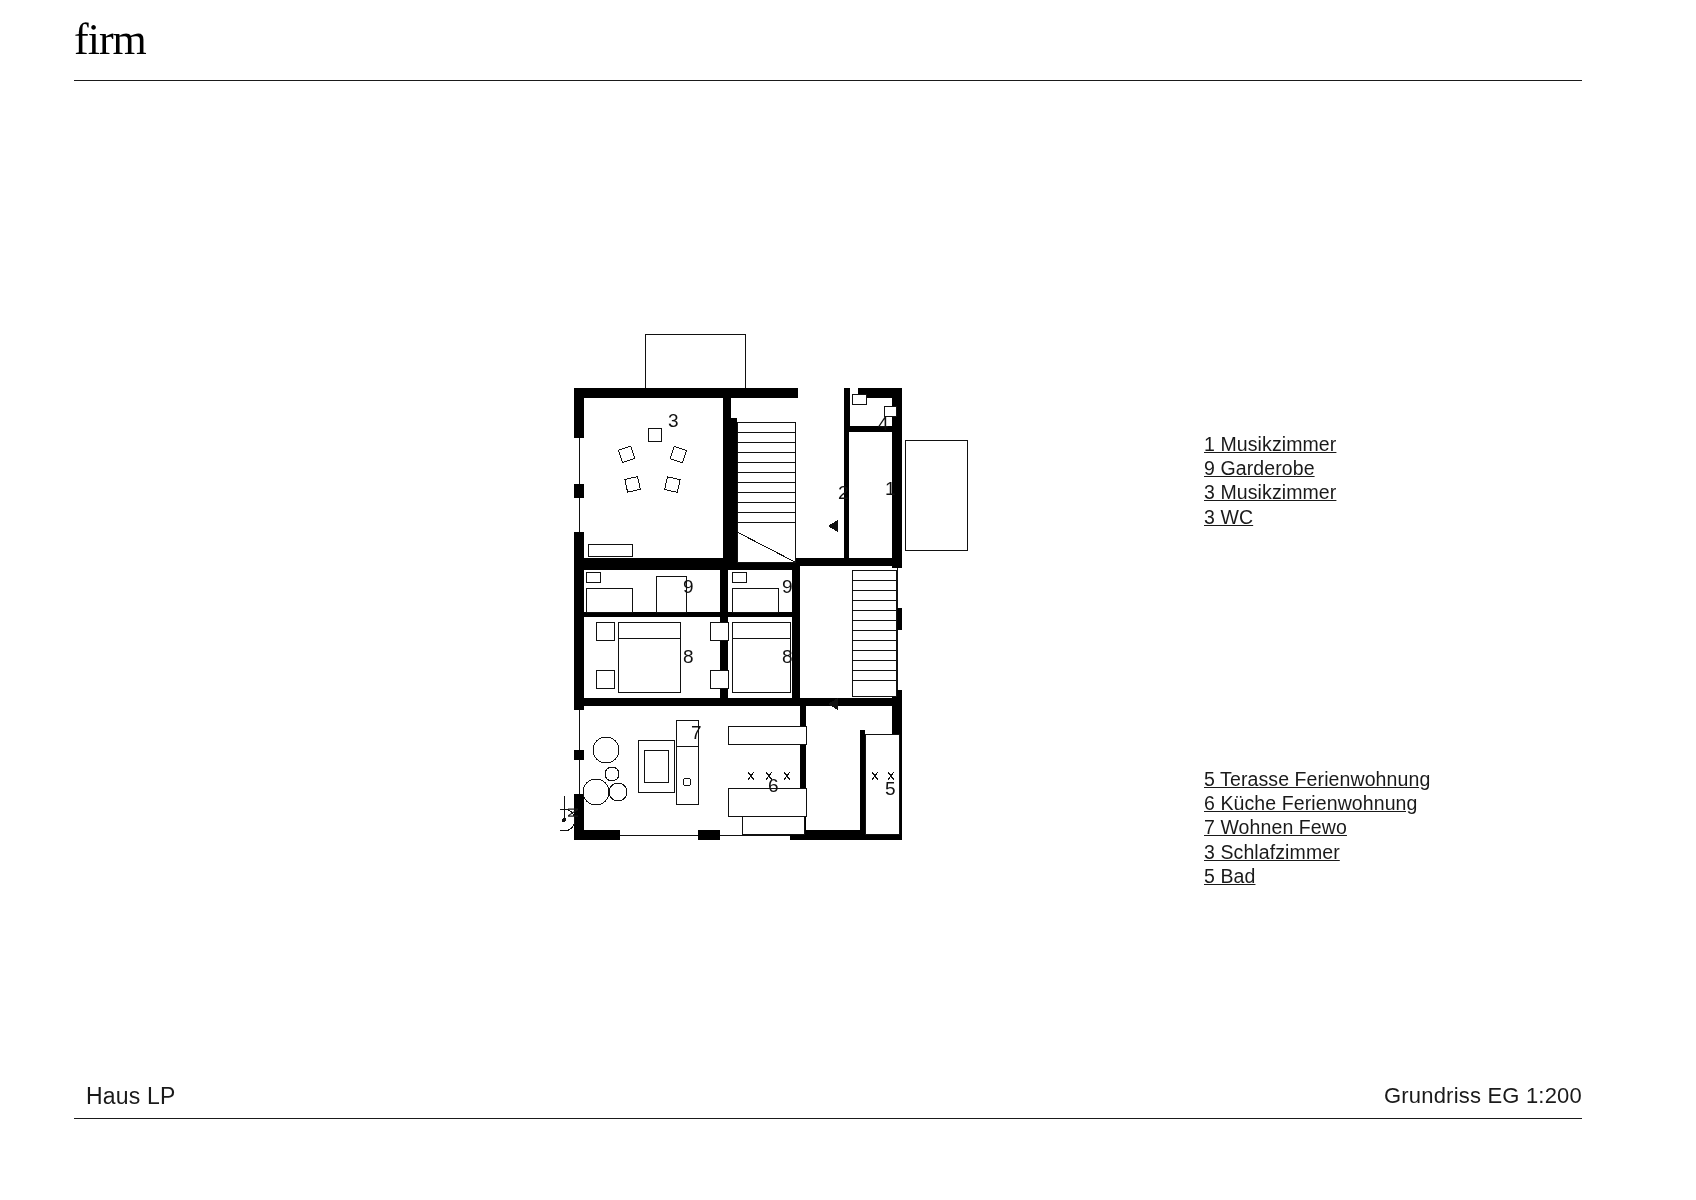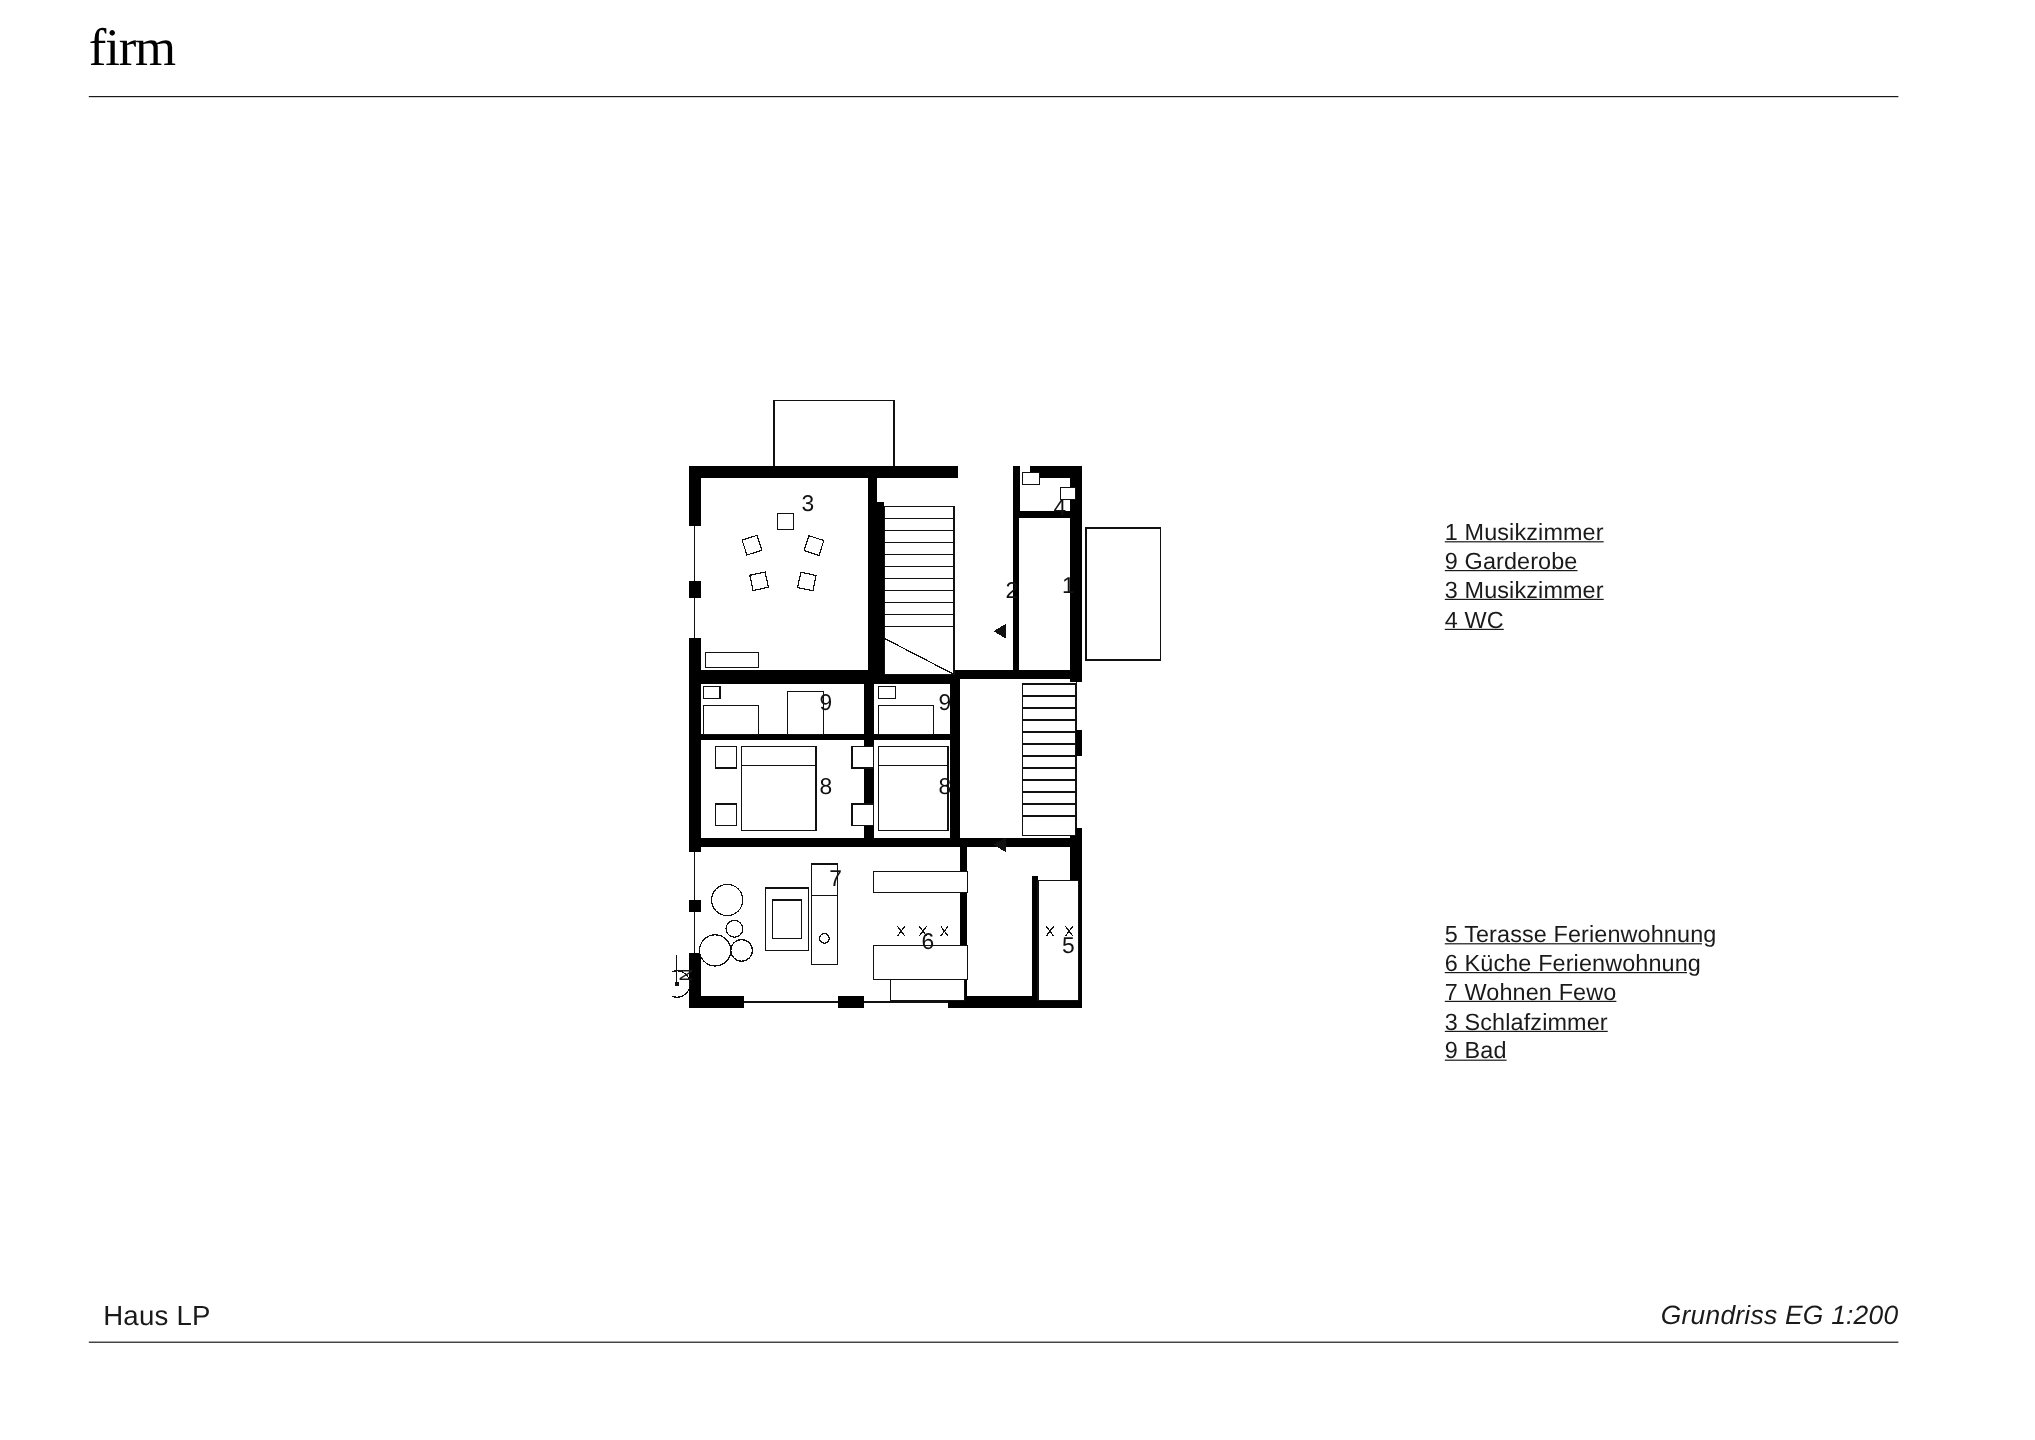--- a/index.html
+++ b/index.html
@@ -52,21 +52,20 @@
     font-size: 23px;
     letter-spacing: 0.2px;
   }
   #footer-right {
     position: absolute;
     right: 114px;
     top: 1083px;
     font-size: 22px;
     letter-spacing: 0.2px;
     text-align: right;
-    font-style: italic;
   }
 
   
   .legend {
     position: absolute;
     font-size: 19.5px;
     line-height: 24.2px;
     letter-spacing: 0.1px;
     white-space: nowrap;
     text-decoration: underline;
@@ -104,29 +103,29 @@
 </head>
 <body>
 
 <div id="logo">firm</div>
 <div id="header-rule"></div>
 
 <div class="legend" id="legend-top">
   <span class="legend-item">1 Musikzimmer</span>
   <span class="legend-item">9 Garderobe</span>
   <span class="legend-item">3 Musikzimmer</span>
-  <span class="legend-item">4 WC</span>
+  <span class="legend-item">3 WC</span>
 </div>
 
 <div class="legend" id="legend-bottom">
   <span class="legend-item">5 Terasse Ferienwohnung</span>
   <span class="legend-item">6 Küche Ferienwohnung</span>
   <span class="legend-item">7 Wohnen Fewo</span>
   <span class="legend-item">3 Schlafzimmer</span>
-  <span class="legend-item">9 Bad</span>
+  <span class="legend-item">5 Bad</span>
 </div>
 
 <div id="plan">
   <svg width="560" height="540" viewBox="0 0 560 540" xmlns="http://www.w3.org/2000/svg">
     <g fill="none" stroke="#111" stroke-width="1" shape-rendering="crispEdges">
 
       <rect x="85" y="4" width="100" height="55" stroke="#111" stroke-width="1" fill="#fff"></rect>
       <rect x="345" y="110" width="62" height="110" stroke="#111" stroke-width="1" fill="#fff"></rect>
 
       <g fill="#000" stroke="none">

